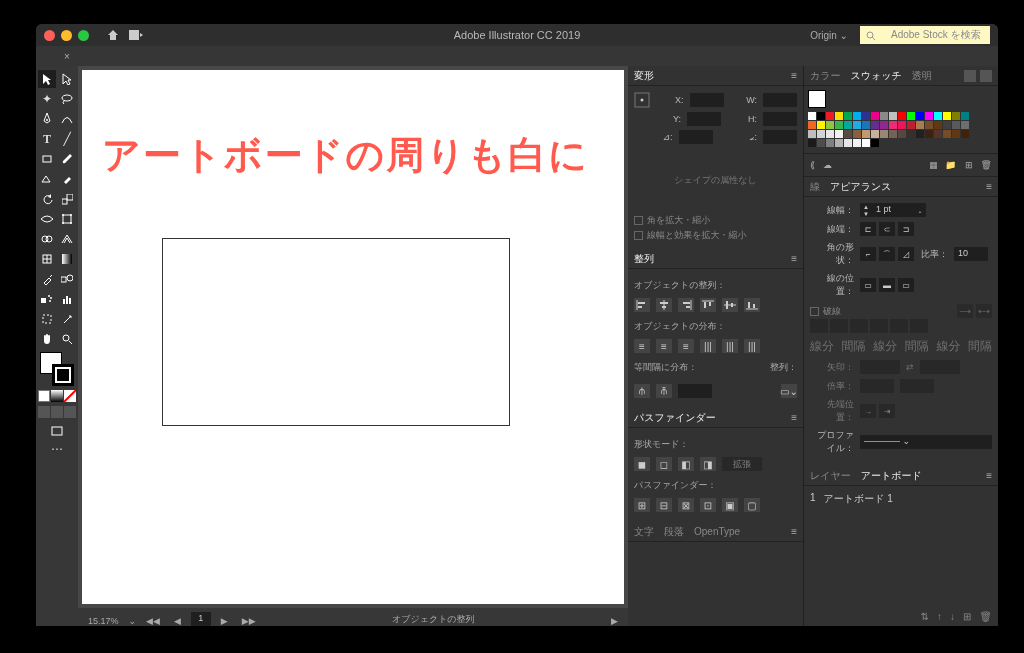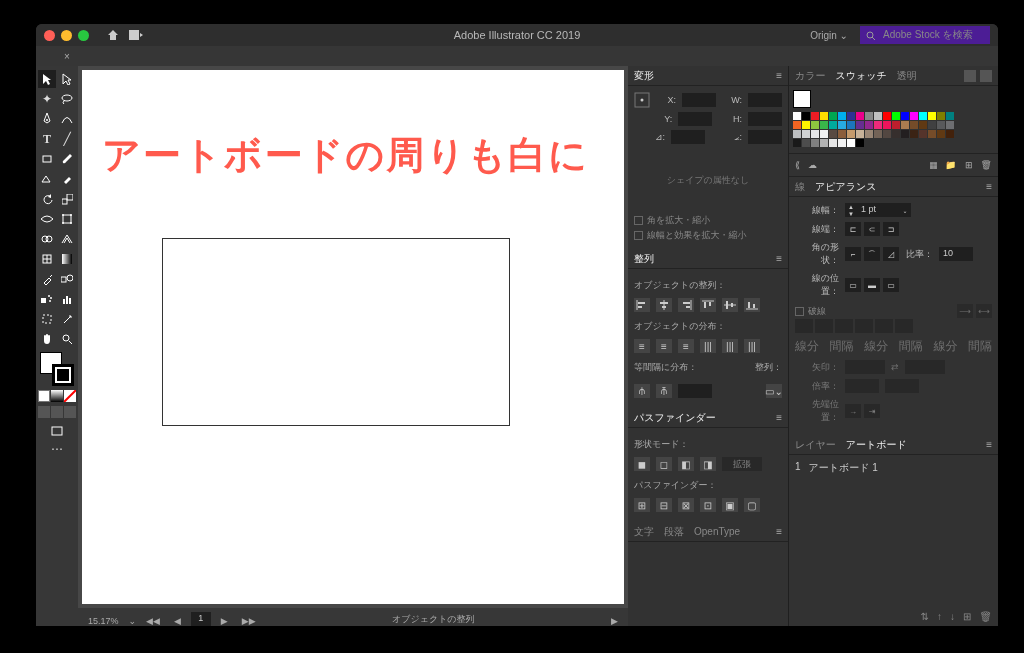--- a/index.html
+++ b/index.html
@@ -8,21 +8,21 @@
 .titlebar { height: 22px; background: #2e2e2e; display: flex; align-items: center; position: relative; }
 .traffic { display: flex; gap: 6px; margin-left: 8px; }
 .dot { width: 11px; height: 11px; border-radius: 50%; }
 .dot.red { background: #ff5f57; }
 .dot.yellow { background: #febc2e; }
 .dot.green { background: #28c840; }
 .title-center { position: absolute; left: 50%; transform: translateX(-50%); color: #b8b8b8; font-size: 11px; }
 .home-row { display: flex; gap: 10px; align-items: center; margin-left: 18px; color: #aaa; font-size: 12px; }
 .top-right { position: absolute; right: 8px; display: flex; align-items: center; gap: 8px; }
 .origin { color: #aaa; font-size: 10px; padding: 1px 4px; }
-.search { background: #4c1d95; color: #888; font-size: 10px; padding: 2px 6px; width: 130px; display: flex; align-items: center; gap: 8px; }
+.search { background: #fef9c3; color: #888; font-size: 10px; padding: 2px 6px; width: 130px; display: flex; align-items: center; gap: 16px; }
 
 .doc-tab { height: 20px; background: #363636; display: flex; align-items: center; padding-left: 28px; }
 .doc-tab .x { color: #aaa; font-size: 10px; margin-right: 6px; }
 .doc-tab .label { color: #ccc; font-size: 10px; }
 
 .main-row { flex: 1; display: flex; min-height: 0; }
 
 
 .toolbar { width: 42px; background: #373737; display: flex; flex-direction: column; align-items: center; padding-top: 4px; gap: 0; }
 .tool-grid-2 { display: grid; grid-template-columns: 18px 18px; gap: 2px 2px; }
@@ -38,21 +38,21 @@
 
 .canvas-area { flex: 1; background: #474747; display: flex; flex-direction: column; }
 .canvas { flex: 1; background: #ffffff; margin: 4px; position: relative; }
 .overlay-text { position: absolute; top: 60px; left: 20px; right: 20px; color: #ff5a4d; font-size: 38px; font-weight: 700; letter-spacing: 2px; }
 .rect { position: absolute; border: 1px solid #333; left: 80px; top: 168px; width: 348px; height: 188px; }
 .status-bar { height: 18px; background: #373737; display: flex; align-items: flex-end; gap: 6px; padding: 0 6px; color: #aaa; font-size: 9px; }
 .status-btn { padding: 0 4px; }
 
 
 .panels { width: 370px; background: #2d2d2d; display: flex; }
-.panel-col-1 { width: 161px; background: #323232; display: flex; flex-direction: column; border-right: 1px solid #1f1f1f; }
+.panel-col-1 { width: 176px; background: #323232; display: flex; flex-direction: column; border-right: 1px solid #1f1f1f; }
 .panel-col-2 { flex: 1; background: #323232; display: flex; flex-direction: column; }
 .panel-header { height: 20px; display: flex; align-items: center; padding: 0 6px; gap: 10px; color: #aaa; font-size: 10px; border-bottom: 1px solid #222; }
 .panel-header .tab { color: #888; cursor: default; }
 .panel-header .tab.active { color: #eee; }
 .panel-body { padding: 6px; color: #aaa; font-size: 9px; }
 .panel-body .row { display: flex; align-items: center; gap: 6px; margin-bottom: 4px; }
 .panel-body label { width: 44px; text-align: right; color: #bbb; }
 .field { background: #1f1f1f; color: #ccc; padding: 1px 4px; min-width: 34px; height: 14px; font-size: 9px; }
 .noshape { color: #777; text-align: center; padding: 26px 0; }
 .chk { display: flex; align-items: center; gap: 4px; color: #888; padding: 1px 0; font-size: 9px; }
@@ -652,20 +652,24 @@
             <span class="field"></span>
             <span class="field"></span>
           </div>
           <div class="row" style="opacity:.5">
             <label>先端位置：</label>
             <div class="toggle-row">
               <div class="toggle">→</div>
               <div class="toggle">⇥</div>
             </div>
           </div>
+          <div class="row">
+            <label>プロファイル：</label>
+            <span class="field" style="flex:1">———— ⌄</span>
+          </div>
         </div>
 
         <div class="panel-header">
           <span class="tab">レイヤー</span>
           <span class="tab active">アートボード</span>
           <span style="margin-left:auto">≡</span>
         </div>
         <div class="ab-list">
           <div class="ab-row">
             <span>1</span>

